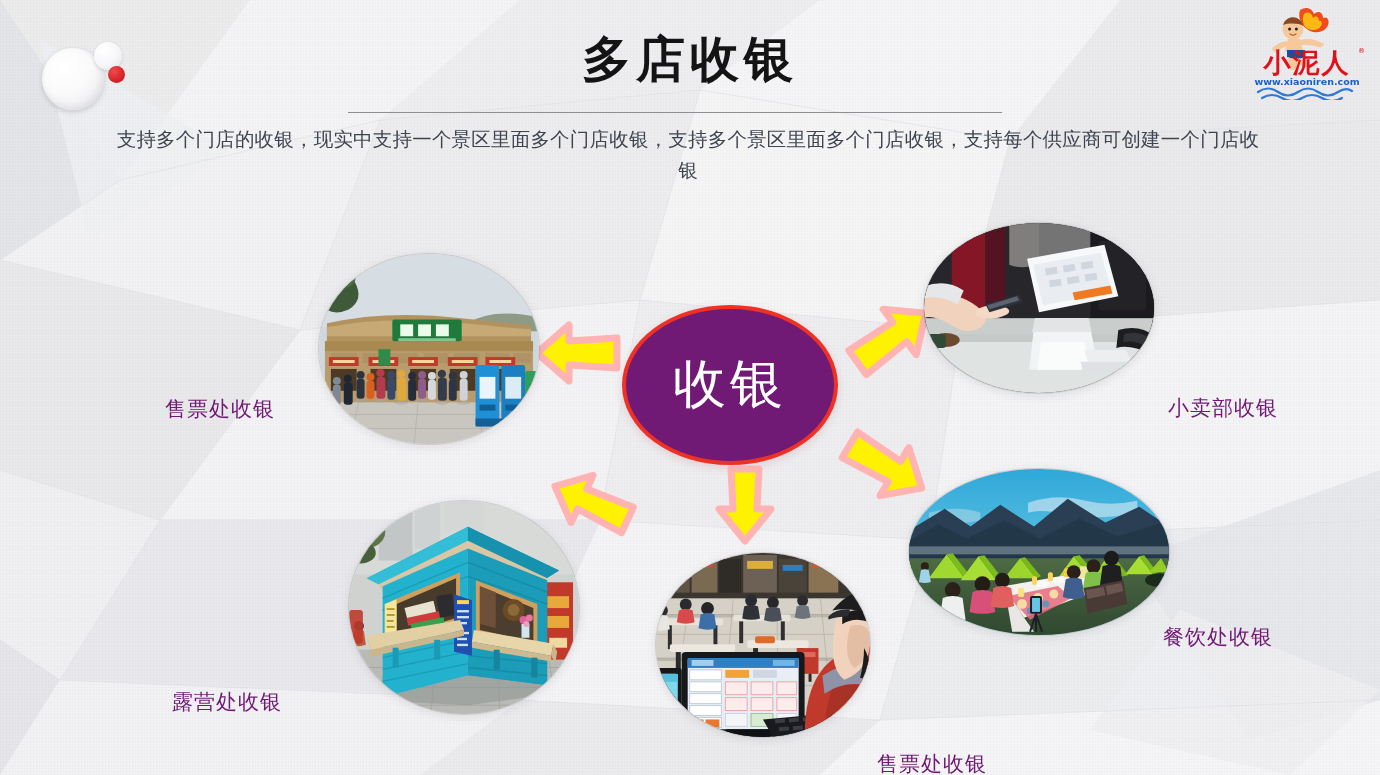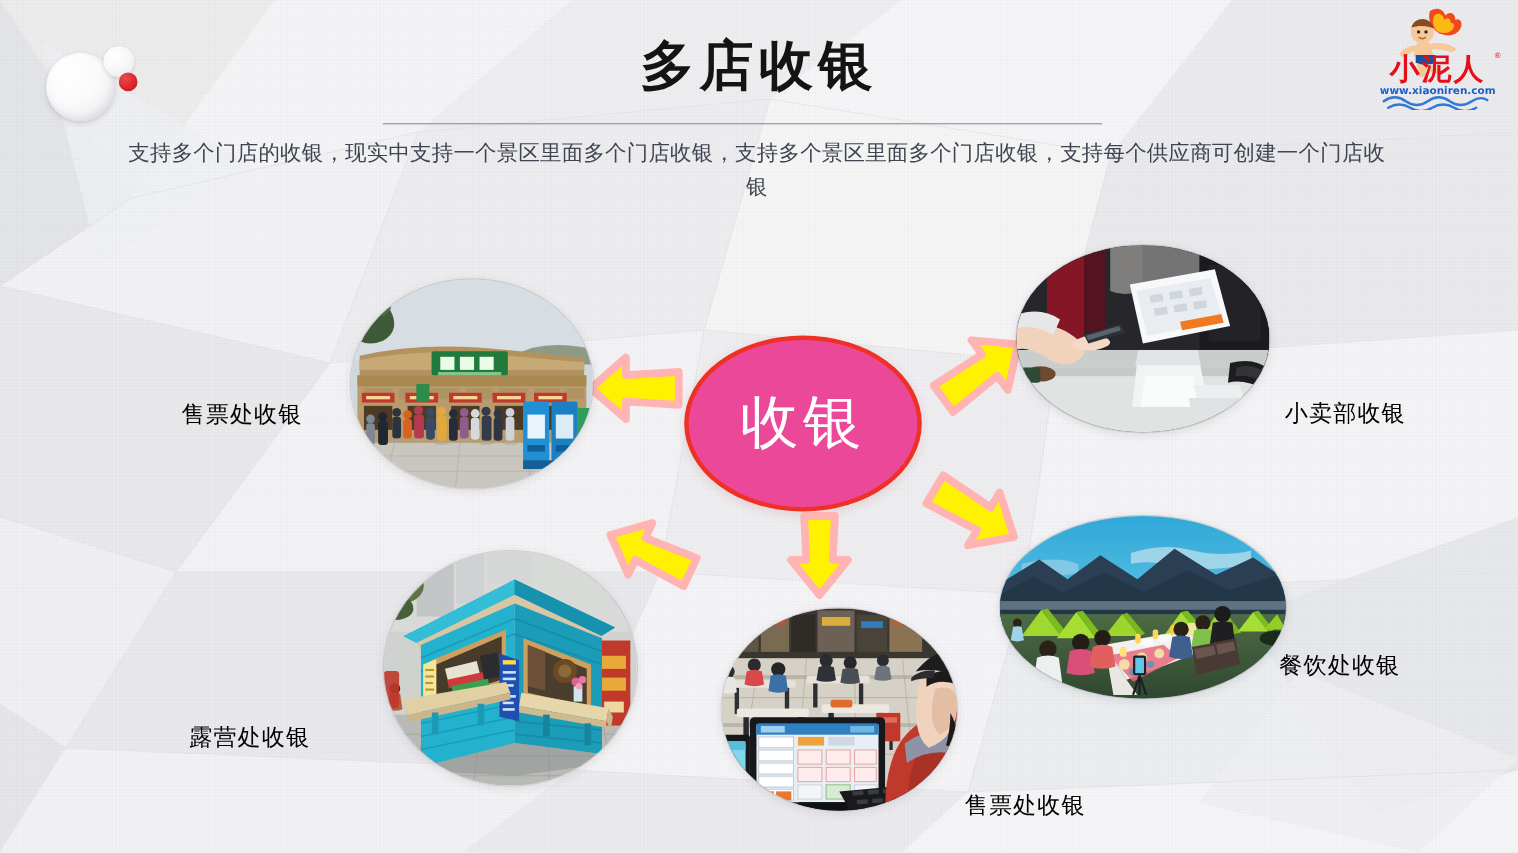--- a/index.html
+++ b/index.html
@@ -75,21 +75,21 @@
     line-height: 31px;
     color: #3f4550;
     letter-spacing: .2px;
   }
 
   
   .hub {
     position: absolute; left: 622px; top: 305px;
     width: 216px; height: 160px;
     border-radius: 50%;
-    background: #ec4899;
+    background: #701a75;
     border: 4px solid #ee3124;
     display: flex; align-items: center; justify-content: center;
     box-shadow: 0 3px 10px rgba(180,80,80,.18);
   }
   .hub-label {
     color: #ffffff;
     font-size: 53px;
     font-weight: 500;
     letter-spacing: 4px;
     font-family: "DejaVu Sans", "Liberation Sans", sans-serif;
@@ -106,23 +106,24 @@
   .bubble .scene { position: absolute; inset: 0; }
 
   
   .arrow { position: absolute; }
   .arrow svg { display: block; overflow: visible; }
 
   
   .caption {
     position: absolute;
     font-size: 21px;
-    color: #000000;
+    color: #701a75;
     letter-spacing: 1px;
     white-space: nowrap;
+    margin-top: 32px;
   }
 </style>
 </head>
 <body>
 
 <div id="slide">
 
   <div class="bg">
     <svg viewBox="0 0 1380 775" preserveAspectRatio="none">
       <rect width="1380" height="775" fill="#f1f1f3"></rect>

